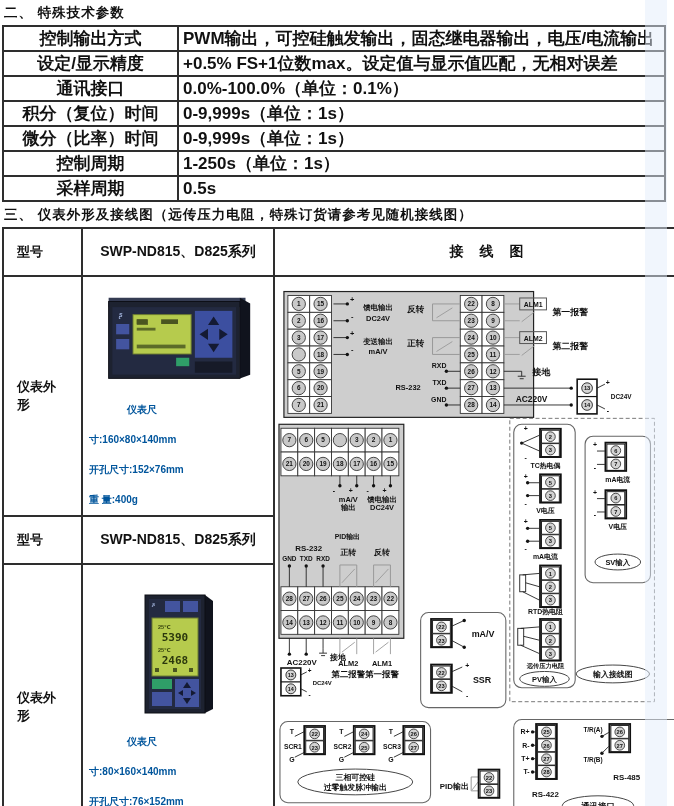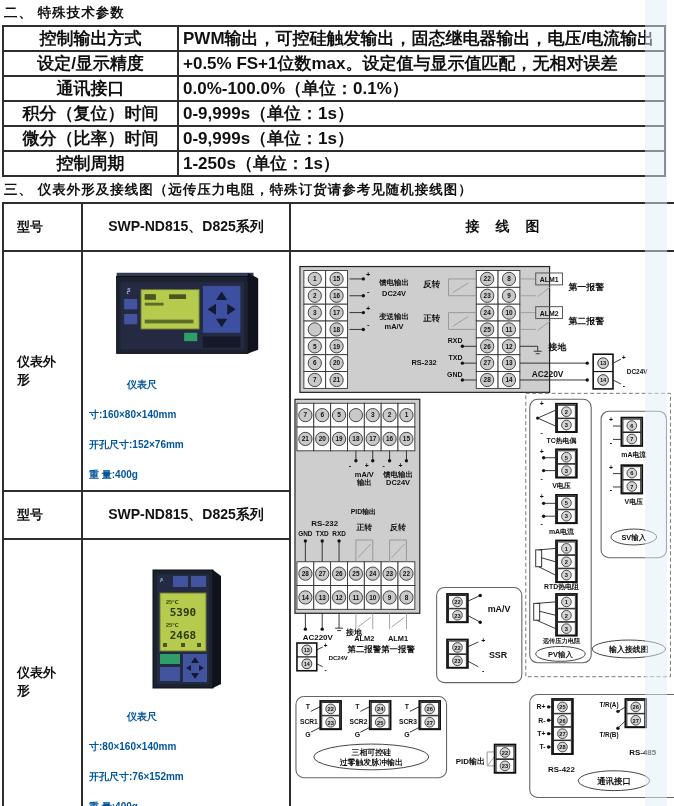--- a/index.html
+++ b/index.html
@@ -16,21 +16,21 @@
   td{border:2px solid #2e2e2e;font-weight:bold;color:#111;}
   
   .t1{margin:0 0 0 2px;width:664px;}
   .t1 td{font-size:17px;height:20.4px;}
   .t1 .lbl{width:173px;text-align:center;padding:0;}
   .t1 .val{padding:0 2px 0 4px;}
   
   .t2{margin:0 0 0 2px;width:664px;}
   .t2 td{font-size:13px;}
   .t2 .c-label{width:51px;text-align:left;padding:13px;font-family:Liberation Serif, serif;}
-  .t2 .c-model{width:182px;text-align:center;padding:12px;font-size:14px;}
+  .t2 .c-model{width:182px;text-align:center;padding:4px;font-size:14px;}
   .t2 .c-wide{width:427px;}
   .t2 .hdr-row td{height:20px;}
   .t2 .wiring-hdr{text-align:center;letter-spacing:6px;font-size:14px;border-radius:8px;}
   .t2 .photo-cell{vertical-align:top;text-align:left;padding:0;}
   .t2 .wiring-cell{vertical-align:top;padding:1px 0 0 1px;}
   .photo{display:block;margin:14px auto 2px auto;}
   .photo-v{display:block;margin:26px auto 2px auto;}
   .dims{color:var(--blue,#00559c);font-weight:bold;font-size:10px;}
   .dims > div{margin:16px 0 0 6px;white-space:nowrap;}
   .dims .dim-title{margin-left:44px;}
@@ -63,20 +63,24 @@
         <td class="lbl">积分（复位）时间</td>
         <td class="val">0-9,999s（单位：1s）</td>
       </tr>
       <tr>
         <td class="lbl">微分（比率）时间</td>
         <td class="val">0-9,999s（单位：1s）</td>
       </tr>
       <tr>
         <td class="lbl">控制周期</td>
         <td class="val">1-250s（单位：1s）</td>
+      </tr>
+      <tr>
+        <td class="lbl">采样周期</td>
+        <td class="val">0.5s</td>
       </tr>
     </tbody>
 </table>
 
 <div class="sec-title">三、 仪表外形及接线图（远传压力电阻，特殊订货请参考见随机接线图）</div>
 
 <table class="t2">
   <tbody>
       <tr class="hdr-row">
     <td class="c-label">型号</td>

